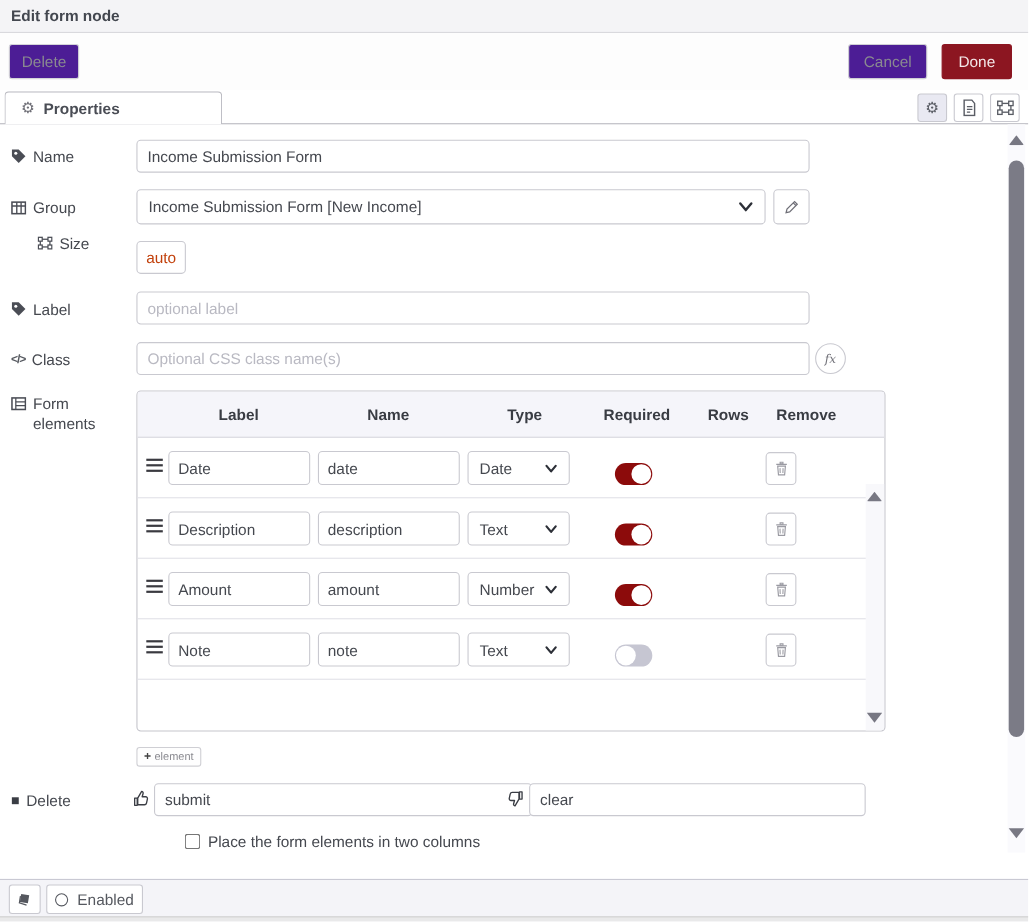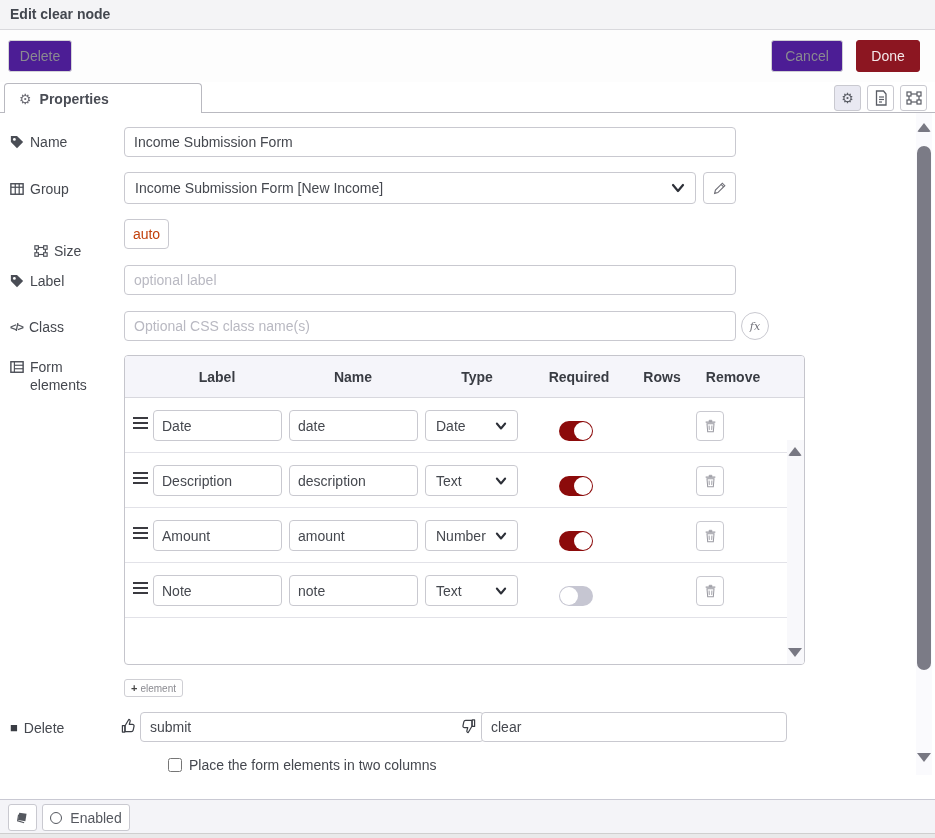--- a/index.html
+++ b/index.html
@@ -83,21 +83,21 @@
   .icon-svg { display:block; }
   .code-glyph { font-size:11px; font-weight:bold; color:#55585f; letter-spacing:-1px; }
   .sq-glyph { font-size:13px; color:#3a3d44; }
 </style>
 </head>
 <body>
 
 <div id="app">
 
   <div class="tray-header">
-    <span class="title">Edit clear node</span>
+    <span class="title">Edit form node</span>
   </div>
 
   <div class="tray-toolbar">
     <button class="btn btn-delete">Delete</button>
     <button class="btn btn-cancel">Cancel</button>
     <button class="btn btn-done">Done</button>
   </div>
 
   <div class="tabbar">
     <div class="tab">
@@ -152,21 +152,21 @@
         <polyline points="2,3 7,9 12,3" fill="none" stroke="#2d3038" stroke-width="2.2" stroke-linecap="round" stroke-linejoin="round"></polyline>
       </svg>
   </div>
   <div class="sq-btn" style="left:703px; top:172px; width:33px; height:32px;">
     <svg width="13" height="13" viewBox="0 0 16 16">
         <path d="M2 14 l1 -4 8.5 -8.5 3 3 L6 13 z" fill="none" stroke="#707078" stroke-width="1.4"></path>
         <line x1="10" y1="3" x2="13" y2="6" stroke="#707078" stroke-width="1.4"></line>
       </svg>
   </div>
 
-  <div class="row-label" style="top:242px;padding-left:24px;">
+  <div class="row-label" style="top:212px;padding-left:24px;">
     <svg width="14" height="14" viewBox="0 0 16 16">
         <rect x="3" y="4" width="10" height="8" fill="none" stroke="#4a4d55" stroke-width="1.3"></rect>
         <rect x="1" y="2" width="4" height="4" fill="#fff" stroke="#4a4d55" stroke-width="1.3"></rect>
         <rect x="11" y="2" width="4" height="4" fill="#fff" stroke="#4a4d55" stroke-width="1.3"></rect>
         <rect x="1" y="10" width="4" height="4" fill="#fff" stroke="#4a4d55" stroke-width="1.3"></rect>
         <rect x="11" y="10" width="4" height="4" fill="#fff" stroke="#4a4d55" stroke-width="1.3"></rect>
       </svg>
     <span>Size</span>
   </div>
   <button class="sq-btn" style="left:124px; top:219px; width:45px; height:30px; font-size:14px;">auto</button>

